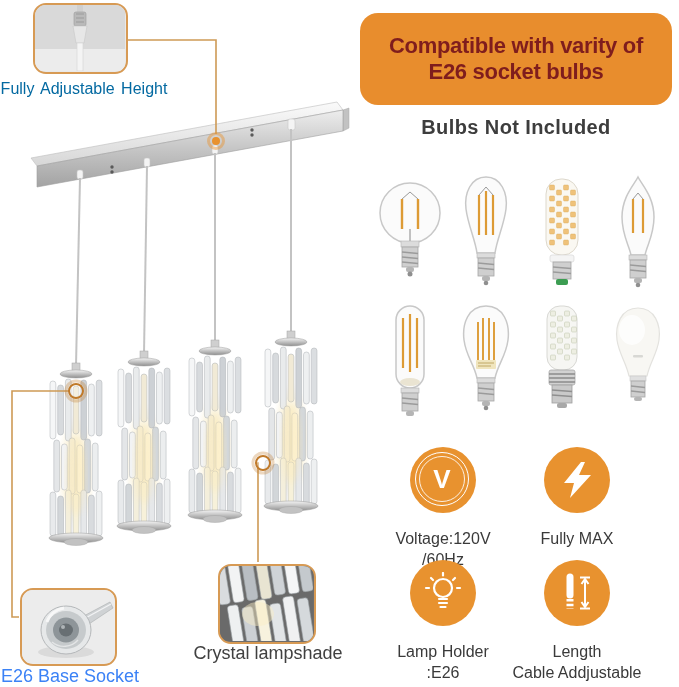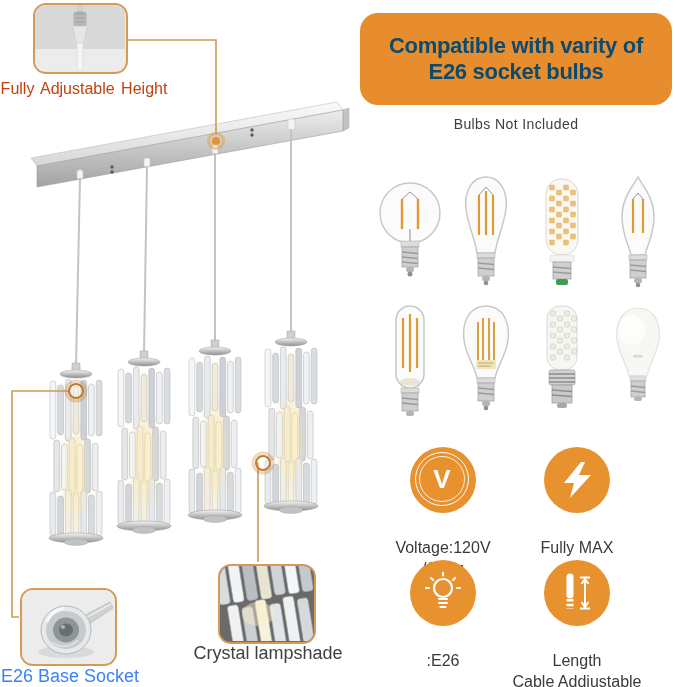--- a/index.html
+++ b/index.html
@@ -6,46 +6,46 @@
   .stage{position:relative;width:679px;height:687px;background:#ffffff;overflow:hidden;
          font-family:"Liberation Sans",sans-serif;}
   .abs{position:absolute;}
   svg{display:block;}
 
   
   .thumb{border:2.5px solid #D79A54;border-radius:13px;overflow:hidden;box-sizing:border-box;background:#e9e9e9;}
 
   
   .lbl{color:#222;text-align:center;}
-  .lbl-adjust{left:0;top:80px;width:168px;font-size:16px;color:#c2410c;word-spacing:2px;}
+  .lbl-adjust{left:0;top:80px;width:168px;font-size:16px;color:#0369a1;word-spacing:2px;}
   .lbl-e26{left:0;top:666px;width:140px;font-size:18px;color:#3b82f6;}
   .lbl-crystal{left:193px;top:643px;width:150px;font-size:18px;color:#404040;}
 
   
   .banner{left:360px;top:13px;width:312px;height:92px;background:#E88D2D;border-radius:18px;
-          color:#0c4a6e;font-weight:bold;font-size:22px;line-height:26px;letter-spacing:-0.3px;
+          color:#7f1d1d;font-weight:bold;font-size:22px;line-height:26px;letter-spacing:-0.3px;
           display:flex;flex-direction:column;justify-content:center;align-items:center;text-align:center;}
 
-  .heading{left:360px;top:116px;width:312px;text-align:center;font-size:14px;color:#3d3d3d;letter-spacing:0.4px;}
+  .heading{left:360px;top:116px;width:312px;text-align:center;font-size:20px;color:#3d3d3d;letter-spacing:0.4px;font-weight:bold;}
 
   
   .bulb-grid{left:372px;top:166px;width:304px;height:258px;display:grid;
              grid-template-columns:repeat(4,76px);grid-template-rows:repeat(2,129px);}
   .bulb-cell{display:flex;align-items:center;justify-content:center;}
 
   
   .feature{width:150px;text-align:center;}
   .fcircle{width:66px;height:66px;border-radius:50%;background:#E8922F;margin:0 auto;
            display:flex;align-items:center;justify-content:center;position:relative;}
   .fring{position:absolute;left:5px;top:5px;width:52px;height:52px;border:1.6px solid #fff;border-radius:50%;
          display:flex;align-items:center;justify-content:center;}
   .fring-inner{width:44px;height:44px;border:1px solid rgba(255,255,255,.85);border-radius:50%;
          display:flex;align-items:center;justify-content:center;}
   .vletter{color:#fff;font-weight:bold;font-size:26px;}
-  .flabel{margin-top:24px;font-size:16px;line-height:21px;color:#3a3a3a;}
+  .flabel{margin-top:15px;font-size:16px;line-height:21px;color:#3a3a3a;}
 </style>
 </head>
 <body>
 
 <div class="stage">
 
   <svg class="abs" style="left:0;top:0" width="679" height="687" viewBox="0 0 679 687">
     <defs>
       <linearGradient id="plateFront" x1="0" y1="0" x2="0" y2="1">
         <stop offset="0" stop-color="#ededed"></stop>
@@ -374,20 +374,21 @@
           <line x1="18.5" y1="35" x2="23.5" y2="35"></line>
           <line x1="21" y1="1" x2="21" y2="3.5"></line>
           <line x1="33" y1="6" x2="31" y2="8"></line>
           <line x1="9" y1="6" x2="11" y2="8"></line>
           <line x1="38" y1="16" x2="35" y2="16"></line>
           <line x1="4" y1="16" x2="7" y2="16"></line>
         </g>
       </svg>
     </div>
     <div class="flabel">
+      <div>Lamp Holder</div>
       <div>:E26</div>
     </div>
   </div>
 
   <div class="abs feature" style="left:502px;top:560px;">
     <div class="fcircle">
       <svg width="40" height="42" viewBox="0 0 40 42">
         <line x1="13" y1="5" x2="13" y2="23" stroke="#ffffff" stroke-width="7" stroke-linecap="round"></line>
         <line x1="13" y1="27" x2="13" y2="37" stroke="#ffffff" stroke-width="7" stroke-dasharray="2.4,2.4"></line>
         <g stroke="#ffffff" stroke-width="2" fill="none">

